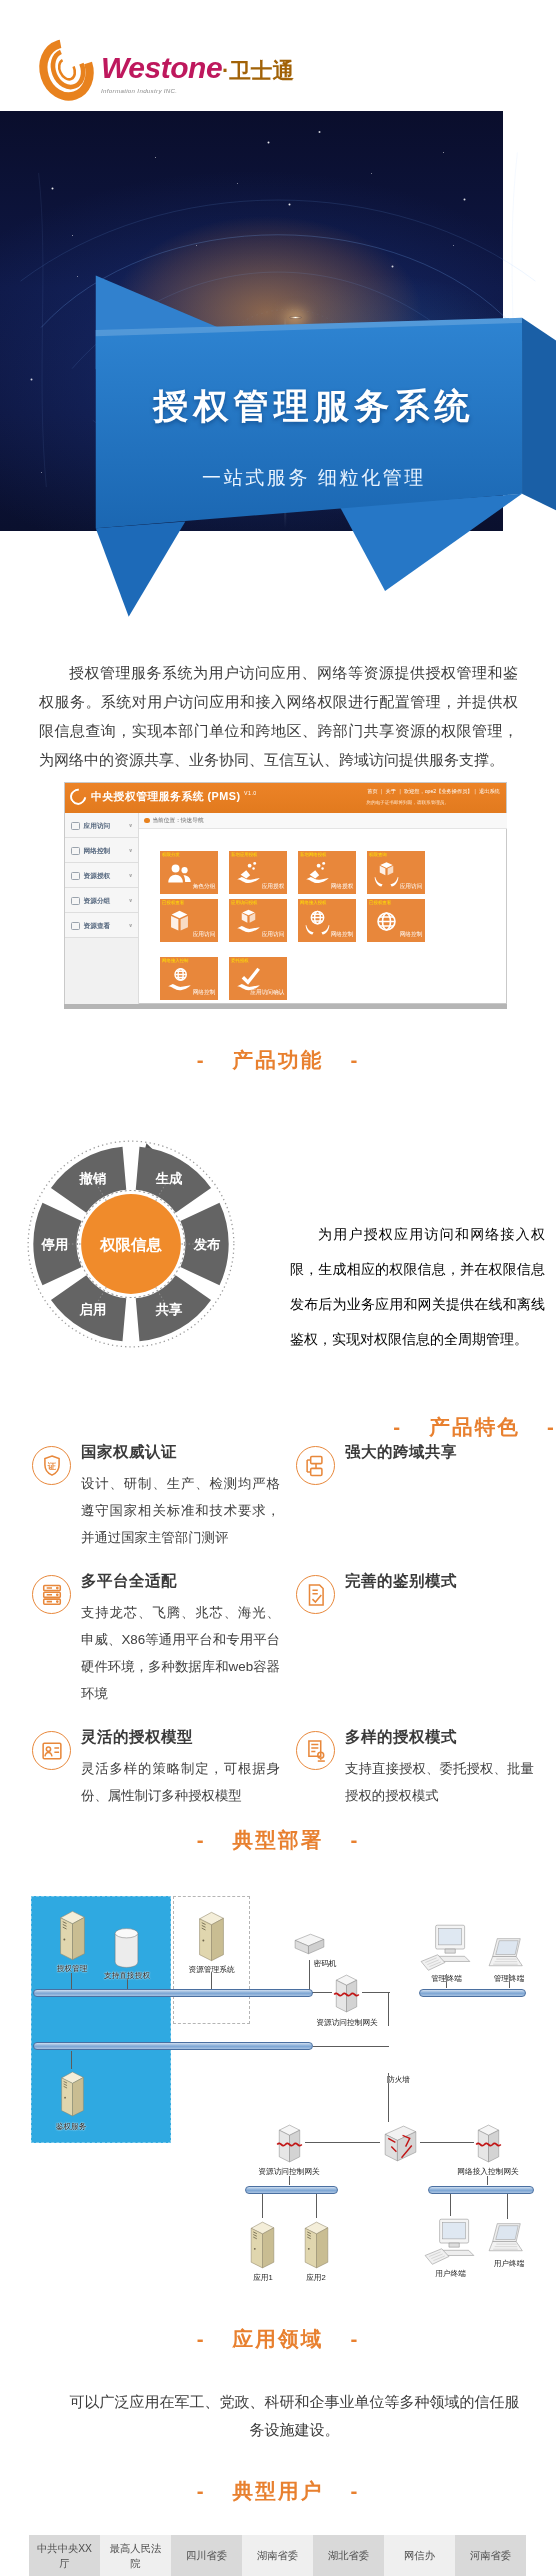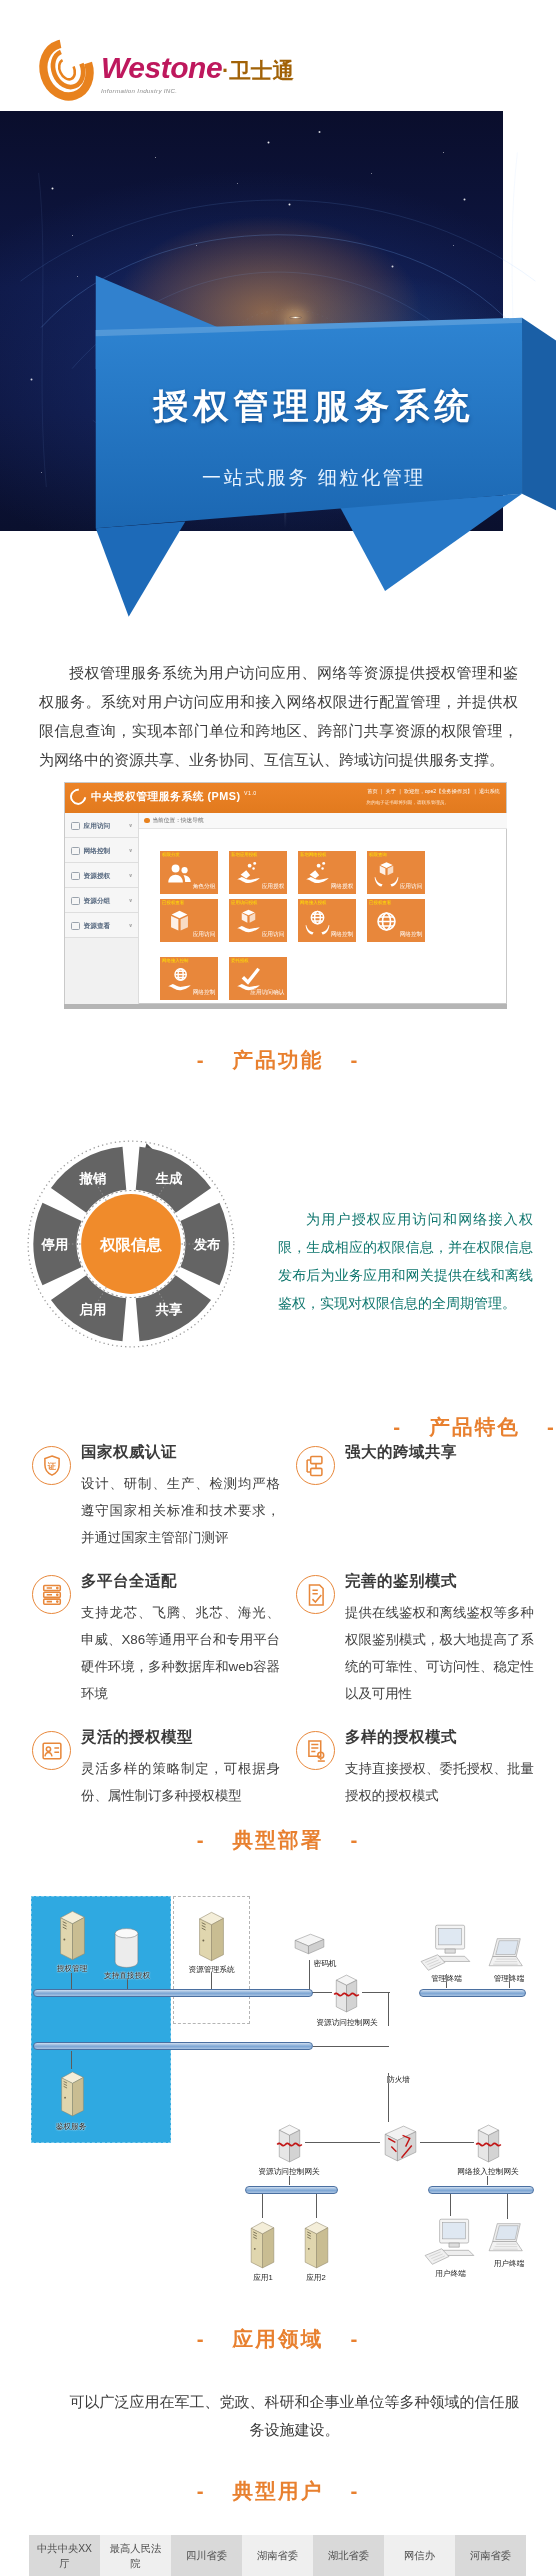--- a/index.html
+++ b/index.html
@@ -71,22 +71,22 @@
   .tile .ticon svg{width:100%;height:100%;}
   .tile .tlabel{position:absolute;right:2.6px;bottom:2.6px;font-size:5.7px;color:#fff;}
 
   
   .sec-h{position:absolute;left:0;width:556px;text-align:center;font-size:20.6px;font-weight:bold;color:#e8802f;letter-spacing:2.1px;}
   .sec-h::before{content:"-";margin-right:27px;}
   .sec-h::after{content:"-";margin-left:27px;}
 
   
   .wheel{position:absolute;left:23px;top:1136px;}
-  .wheel-desc{position:absolute;left:278px;top:1205px;width:255px;margin:0;font-size:14px;line-height:28px;
-    color:#0f766e;text-align:justify;text-indent:2em;}
+  .wheel-desc{position:absolute;left:278px;top:1205px;width:255px;margin:12px;font-size:14px;line-height:35px;
+    color:#000000;text-align:justify;text-indent:2em;}
 
   
   .trait{position:absolute;}
   .trait-icon{position:absolute;left:0;top:4.1px;width:39px;height:39px;border:1.5px solid #e8883b;border-radius:50%;
     display:flex;align-items:center;justify-content:center;}
   .trait-icon svg{width:26px;height:26px;}
   .trait h3{margin:0 0 7.2px 0;padding-left:49px;font-size:15.5px;color:#3a3a3a;letter-spacing:0.5px;}
   .trait p{margin:0;padding-left:49px;font-size:13.4px;line-height:27px;color:#404040;text-align:justify;}
   .t-l{left:32px;width:248px;}
   .t-r{left:296px;width:238px;}
@@ -380,21 +380,20 @@
     <div class="trait-icon">
         <svg viewBox="0 0 44 44">
           <g fill="none" stroke="#e8883b" stroke-width="2.6">
             <path d="M11 5h17l6 6v28H11z"></path>
             <path d="M16 14h9M16 20h9"></path>
             <path d="M16 29l5 5 10-12"></path>
           </g>
         </svg>
       </div>
     <h3>完善的鉴别模式</h3>
-    <p>提供在线鉴权和离线鉴权等多种权限鉴别模式，极大地提高了系统的可靠性、可访问性、稳定性以及可用性</p>
   </div>
   <div class="trait t-l" style="top:1727px;">
     <div class="trait-icon">
         <svg viewBox="0 0 44 44">
           <g fill="none" stroke="#e8883b" stroke-width="2.6">
             <rect x="7" y="9" width="30" height="26" rx="2"></rect>
             <circle cx="16" cy="19" r="3.6"></circle>
             <path d="M10 31c1-4.5 3.8-6.5 6-6.5s5 2 6 6.5"></path>
             <path d="M26 17h8M26 24h8"></path>
           </g>

